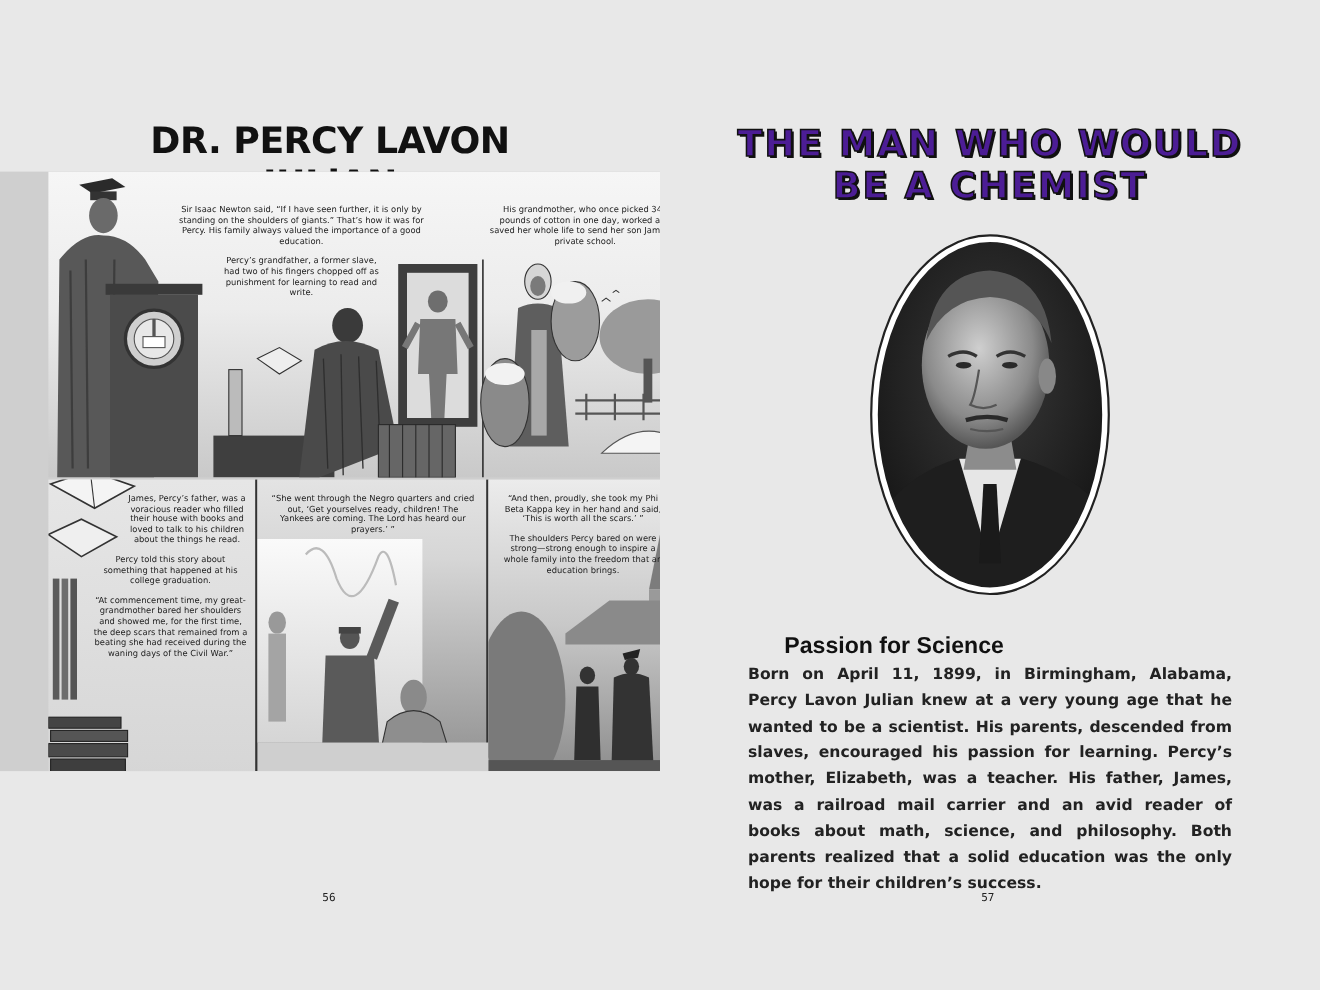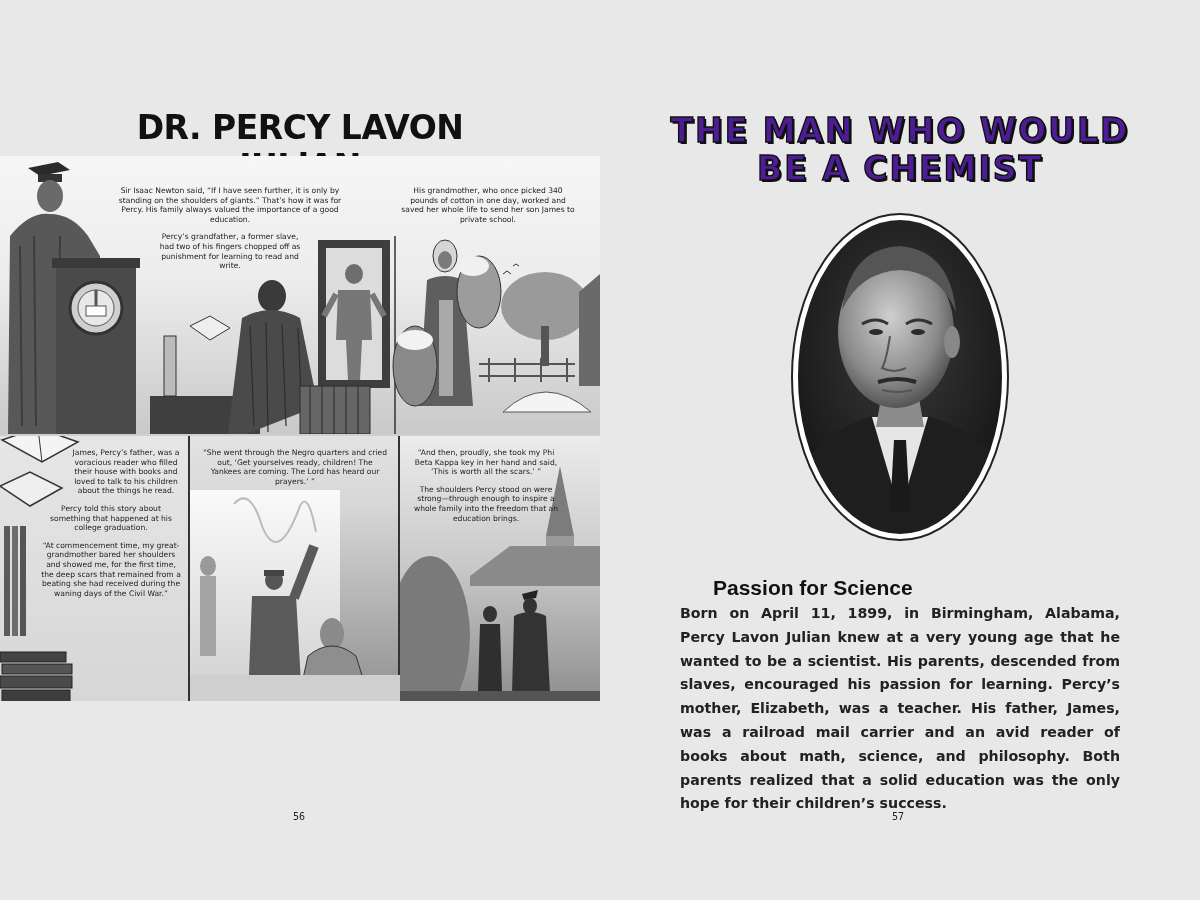--- a/index.html
+++ b/index.html
@@ -16,21 +16,21 @@
     position: absolute; left: 100px; top: 108px; width: 400px;
     text-align: center;
     font-family: "DejaVu Sans", sans-serif; font-weight: bold;
     font-size: 33px; letter-spacing: -0.5px; color: #111;
   }
 
   .illustration {
     position: absolute; left: 0; top: 156px; width: 600px; height: 545px;
     background: #cfcfcf; overflow: hidden;
   }
-  .panel { position: absolute; overflow: hidden; }
+  .panel { position: absolute; overflow: hidden; margin-left: 44px; }
   .panel-top {
     left: 0; top: 0; width: 600px; height: 278px;
     background: linear-gradient(180deg, #f6f6f6 0%, #ececec 45%, #c9c9c9 100%);
   }
   .panel-bl {
     left: 0; top: 280px; width: 188px; height: 336px;
     background: linear-gradient(180deg, #e6e6e6, #d2d2d2);
     border-right: 2px solid #333;
   }
   .panel-bm {
@@ -199,21 +199,21 @@
         <polygon points="70,140 110,110 200,110 200,150 70,150" fill="#8a8a8a"></polygon>
         <ellipse cx="90" cy="178" rx="7" ry="8" fill="#333"></ellipse>
         <path d="M80,188 L100,188 L102,255 L78,255 Z" fill="#2f2f2f"></path>
         <polygon points="122,158 138,154 136,162 124,164" fill="#222"></polygon>
         <ellipse cx="130" cy="170" rx="7" ry="8" fill="#333"></ellipse>
         <path d="M114,180 Q130,172 146,180 L150,258 L112,258 Z" fill="#333"></path>
         <rect x="0" y="255" width="200" height="10" fill="#555"></rect>
       </svg>
       <div class="caption" style="left:12px;top:12px;width:148px;">
         <p>“And then, proudly, she took my Phi Beta Kappa key in her hand and said, ‘This is worth all the scars.’ ”</p>
-        <p>The shoulders Percy stood on were strong—through enough to inspire a whole family into the freedom that an education brings.</p>
+        <p>The shoulders Percy bared on were strong—strong enough to inspire a whole family into the freedom that an education brings.</p>
       </div>
     </div>
   </div>
 
   <div class="page-number pn-left">56</div>
 </div>
 
 <div class="page page-right">
   <div class="right-title">THE MAN WHO WOULD BE A CHEMIST</div>
 

